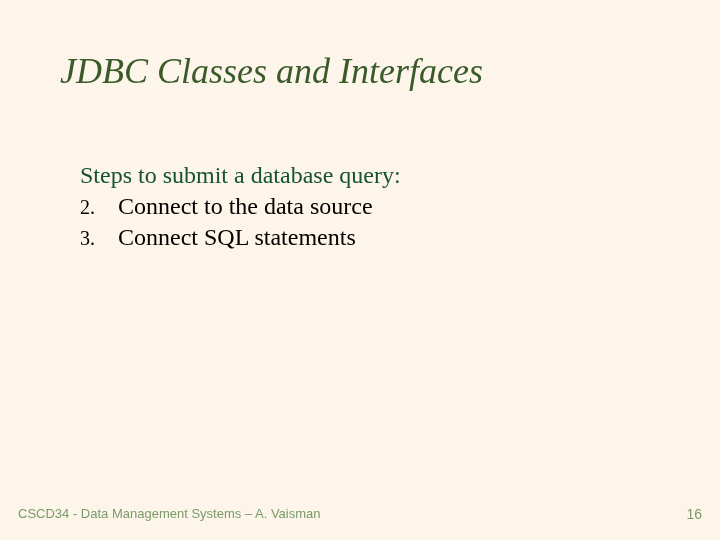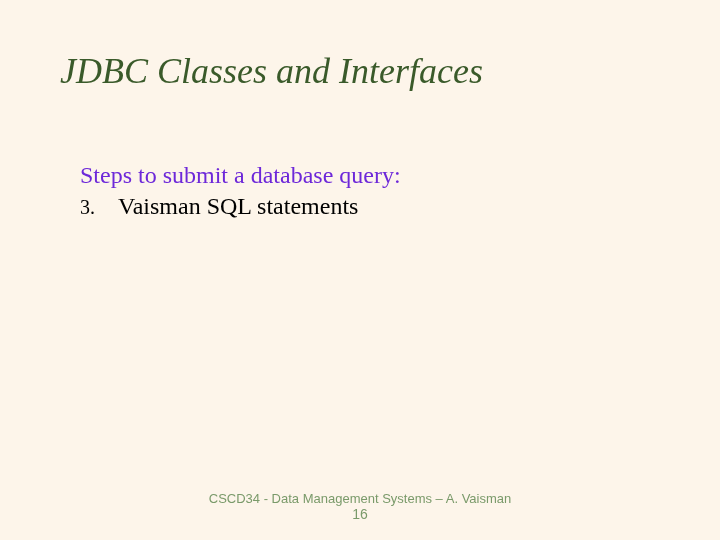--- a/index.html
+++ b/index.html
@@ -24,21 +24,21 @@
     .title {
       font-size: 36px;
       font-style: italic;
       font-weight: normal;
       color: #3a5a2a;
       margin-bottom: 70px;
       font-family: 'Times New Roman', Georgia, serif;
     }
     .intro-text {
       font-size: 24px;
-      color: #6d28d9;
+      color: #14532d;
       margin-bottom: 4px;
       margin-left: 20px;
       font-family: 'Times New Roman', Georgia, serif;
     }
     .step-list {
       list-style: none;
       margin-left: 20px;
     }
     .step-item {
       font-size: 24px;
@@ -54,22 +54,21 @@
     .step-text {
       margin-left: 8px;
     }
     .footer {
       position: absolute;
       bottom: 18px;
       left: 18px;
       right: 18px;
       display: flex;
       justify-content: space-between;
-      align-items: center;
-      flex-direction: column;
+      align-items: flex-start;
     }
     .footer-text {
       font-size: 13px;
       color: #7a9a6a;
       font-family: Arial, sans-serif;
     }
     .page-number {
       font-size: 14px;
       color: #7a9a6a;
       font-family: Arial, sans-serif;
@@ -78,21 +77,24 @@
 </head>
 <body>
 
 <div class="slide">
   <h1 class="title">JDBC Classes and Interfaces</h1>
 
   <p class="intro-text">Steps to submit a database query:</p>
 
   <ol class="step-list">
     <li class="step-item">
-      <span class="step-number">3.</span><span class="step-text">Vaisman SQL statements</span>
+      <span class="step-number">2.</span><span class="step-text">Connect to the data source</span>
+    </li>
+    <li class="step-item">
+      <span class="step-number">3.</span><span class="step-text">Connect SQL statements</span>
     </li>
   </ol>
 
   <div class="footer">
     <span class="footer-text">CSCD34 - Data Management Systems – A. Vaisman</span>
     <span class="page-number">16</span>
   </div>
 </div>
 
 </body></html>

